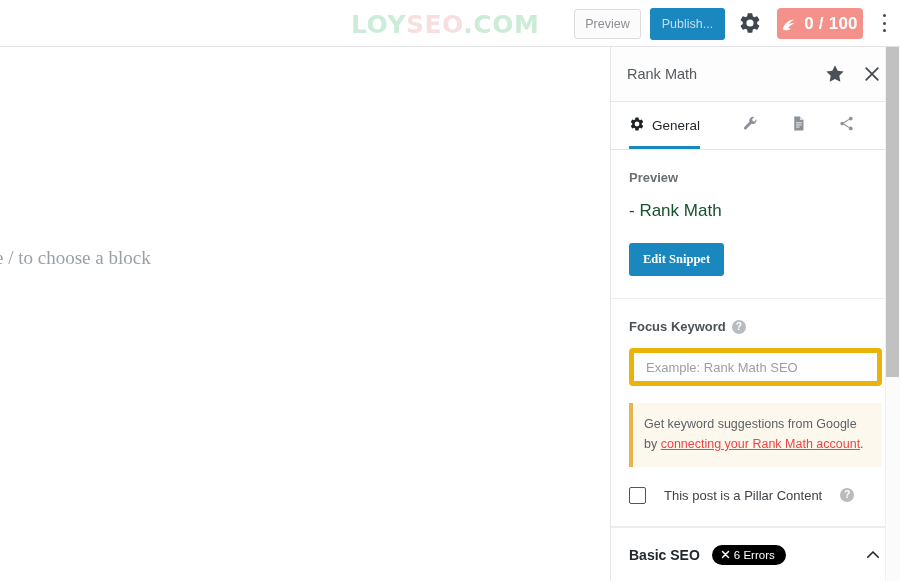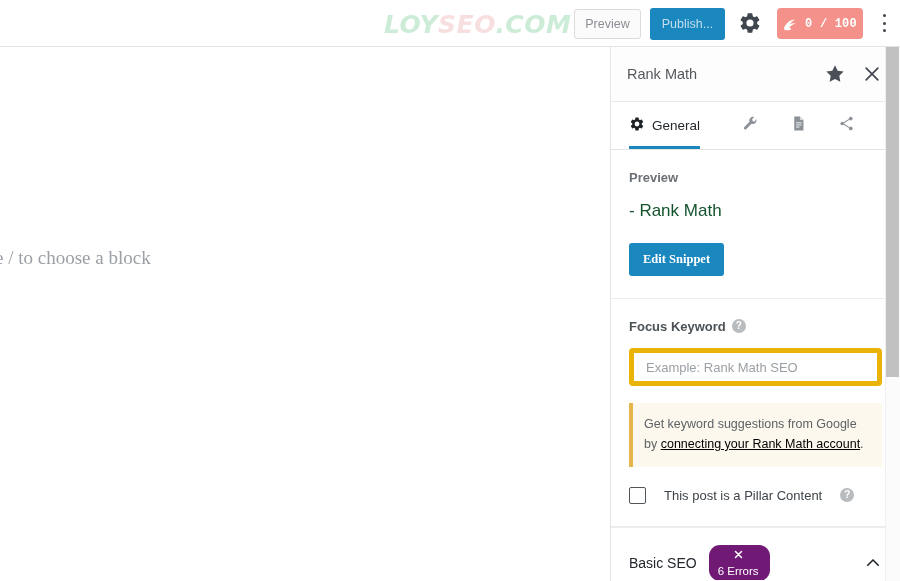--- a/index.html
+++ b/index.html
@@ -26,30 +26,29 @@
     left: 0; top: 0;
     width: 900px; height: 47px;
     background: #ffffff;
     border-bottom: 1px solid #e2e4e7;
     display: flex;
     align-items: center;
   }
 
   .watermark {
     position: absolute;
-    left: 384px;
+    left: 351px;
     top: 10px;
     font-size: 25px;
     font-weight: bold;
     letter-spacing: 0.5px;
     font-family: "DejaVu Sans", sans-serif;
     opacity: 0.45;
     user-select: none;
     white-space: nowrap;
-    font-style: italic;
   }
   .wm-a { color: #8fd6a8; }
   .wm-b { color: #f0b9b9; }
   .wm-c { color: #8fd6a8; }
 
   .btn-preview {
     position: absolute;
     left: 574px; top: 9px;
     width: 67px; height: 30px;
     background: #fbfbfc;
@@ -93,23 +92,23 @@
     border-radius: 4px;
     display: flex;
     align-items: center;
     justify-content: center;
     gap: 5px;
     cursor: pointer;
   }
   .score-badge .rm-mark { width: 17px; height: 13px; flex: none; }
   .score-text {
     color: #ffffff;
-    font-size: 12px;
-    font-weight: bold;
-    font-family: Liberation Mono, monospace;
+    font-size: 17px;
+    font-weight: bold;
+    font-family: Liberation Sans, sans-serif;
     letter-spacing: 0.2px;
   }
 
   .kebab {
     position: absolute;
     left: 876px; top: 12px;
     width: 16px; height: 22px;
     display: flex;
     flex-direction: column;
     align-items: center;
@@ -241,20 +240,21 @@
     font-weight: bold;
     padding: 9px 14px;
     border: none;
     border-radius: 3px;
     cursor: pointer;
     font-family: Liberation Serif, serif;
   }
 
   .field-label-row {
     display: flex;
+    align-items: center;
     gap: 6px;
     margin-bottom: 14px;
   }
   .field-label {
     font-size: 13px;
     color: #4c5256;
     font-weight: bold;
     font-family: "Liberation Sans", sans-serif;
   }
   .help-dot {
@@ -289,21 +289,21 @@
     margin-top: 17px;
     background: #fdf8ee;
     border-left: 4px solid #e8b54d;
     padding: 11px 13px 12px 11px;
     font-size: 12.5px;
     line-height: 1.62;
     color: #5d6266;
     font-family: "Liberation Sans", sans-serif;
   }
   .notice a {
-    color: #000000;
+    color: #ef4444;
     text-decoration: underline;
   }
 
   .check-row {
     display: flex;
     align-items: center;
     gap: 18px;
     margin-top: 20px;
   }
   .checkbox {
@@ -323,36 +323,35 @@
   .accordion {
     display: flex;
     align-items: center;
     padding: 17px 18px;
     border-top: 1px solid #ededed;
     cursor: pointer;
     background: #ffffff;
   }
   .acc-title {
     font-size: 14px;
-    font-weight: normal;
+    font-weight: bold;
     color: #23282d;
     font-family: "Liberation Sans", sans-serif;
   }
   .err-badge {
     margin-left: 12px;
-    background: #701a75;
+    background: #000000;
     color: #ffffff;
     border-radius: 11px;
     font-size: 11.5px;
     padding: 4px 11px 4px 9px;
     display: flex;
     align-items: center;
     gap: 4px;
     font-family: "Liberation Sans", sans-serif;
-    flex-direction: column;
   }
   .acc-chevron {
     margin-left: auto;
     width: 18px; height: 18px;
   }
 
   
   .scrollbar-track {
     position: absolute;
     right: 0; top: 47px;

